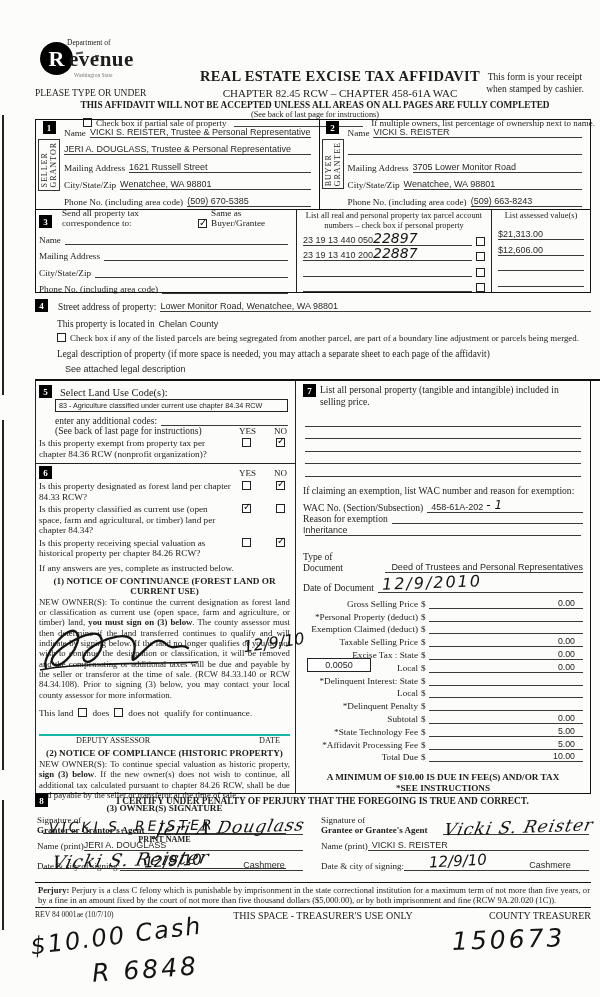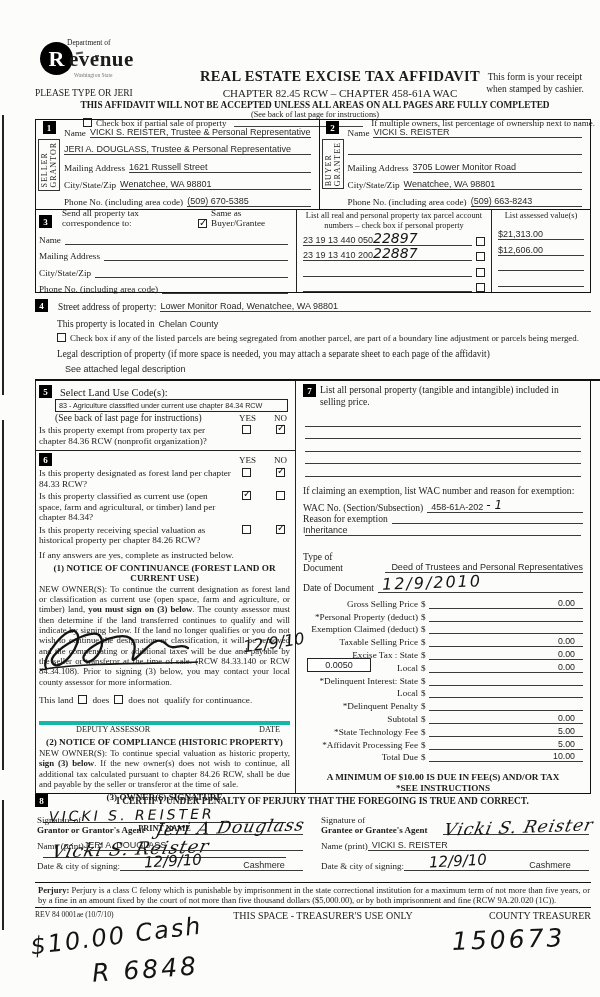--- a/index.html
+++ b/index.html
@@ -73,21 +73,21 @@
   .sec5 { padding:3px 5px 4px 3px; border-bottom:1px solid #222; }
   .sec6 { padding:2px 5px 0 3px; flex:1; position:relative; }
   .codebox { border:1px solid #222; margin:1px 2px 1px 16px; padding:1px 3px; font-size:7.2px; font-family:"Liberation Sans",sans-serif; }
   .ynhead { margin-left:auto; width:54px; display:flex; justify-content:space-between; font-size:9px; padding:0 3px; }
   .qrow { display:flex; align-items:flex-start; font-size:9.2px; line-height:10.5px; margin-top:2px; }
   .qtext { flex:1; padding-right:4px; }
   .qcbs { width:54px; display:flex; justify-content:space-between; padding:0 5px 0 6px; flex:none; }
   .notice-h { font:bold 9.2px "Liberation Serif",serif; text-align:center; margin-top:3px; }
   .para { font-size:8.75px; line-height:10.35px; text-align:justify; margin-top:1px; }
   .thisland { display:flex; align-items:center; gap:5px; font-size:9.2px; margin-top:6px; position:relative; height:14px; }
-  .deputy-row { display:flex; border-top:4px solid #14b8a6; font-size:8.2px; margin-top:14px; }
+  .deputy-row { display:flex; border-top:2px solid #14b8a6; font-size:8.2px; margin-top:14px; }
   .sigline-wrap { position:relative; margin:2px 4px 0 4px; border-bottom:1px solid #333; height:20px; }
   .printname { text-align:center; font:bold 8.2px "Liberation Serif",serif; margin-top:1px; }
 
   
   .blanks { margin-top:7px; }
   .blank-line { border-bottom:1px solid #3a3a3a; height:12.6px; margin:0 2px; }
   .mrow { display:flex; align-items:flex-end; height:12.8px; font-size:9.2px; position:relative; }
   .mlab { width:118px; text-align:right; padding-right:3px; white-space:nowrap; flex:none; }
   .mdol { width:8px; flex:none; }
   .mline { flex:1; border-bottom:1px solid #3a3a3a; text-align:right; font-family:"Liberation Sans",sans-serif; font-size:8.8px; padding-right:8px; color:#222; }
@@ -127,21 +127,21 @@
       <div class="logo-state">Washington State</div>
     </div>
     <div class="title-wrap">
       <div class="main-title">REAL ESTATE EXCISE TAX AFFIDAVIT</div>
       <div class="chapter">CHAPTER 82.45 RCW – CHAPTER 458-61A WAC</div>
     </div>
     <div class="receipt">
       <div>This form is your receipt</div>
       <div>when stamped by cashier.</div>
     </div>
-    <div class="please">PLEASE TYPE OR JERI</div>
+    <div class="please">PLEASE TYPE OR UNDER</div>
     <div class="warning">THIS AFFIDAVIT WILL NOT BE ACCEPTED UNLESS ALL AREAS ON ALL PAGES ARE FULLY COMPLETED</div>
     <div class="seeback">(See back of last page for instructions)</div>
     <div class="partial-row">
       <span class="cb" style="margin-right:4px;"></span>
       <span>Check box if partial sale of property</span>
       <span style="flex:1;border-bottom:1px solid #444;margin:0 8px 1px 8px;height:10px;"></span>
       <span>If multiple owners, list percentage of ownership next to name.</span>
     </div>
   </div>
 
@@ -326,20 +326,24 @@
   <div class="heavy"></div>
 
   <div class="cols">
     <div class="lcol">
       <div class="sec5">
         <div class="frow" style="height:14px;">
           <span class="nb">5</span>
           <span style="margin-left:4px;font-size:10.5px;">Select Land Use Code(s):</span>
         </div>
         <div class="codebox">83 - Agriculture classified under current use chapter 84.34 RCW</div>
+        <div class="frow" style="height:13px;padding:0 2px 0 16px;font-size:9.5px;">
+          <span>enter any additional codes:</span>
+          <span class="fld"></span>
+        </div>
         <div style="display:flex;align-items:flex-end;padding-left:16px;">
           <span style="font-size:9.5px;">(See back of last page for instructions)</span>
           <span class="ynhead">
               <span>YES</span>
               <span>NO</span>
             </span>
         </div>
         <div class="qrow">
           <span class="qtext">Is this property exempt from property tax per chapter 84.36 RCW (nonprofit organization)?</span>
           <span class="qcbs">

